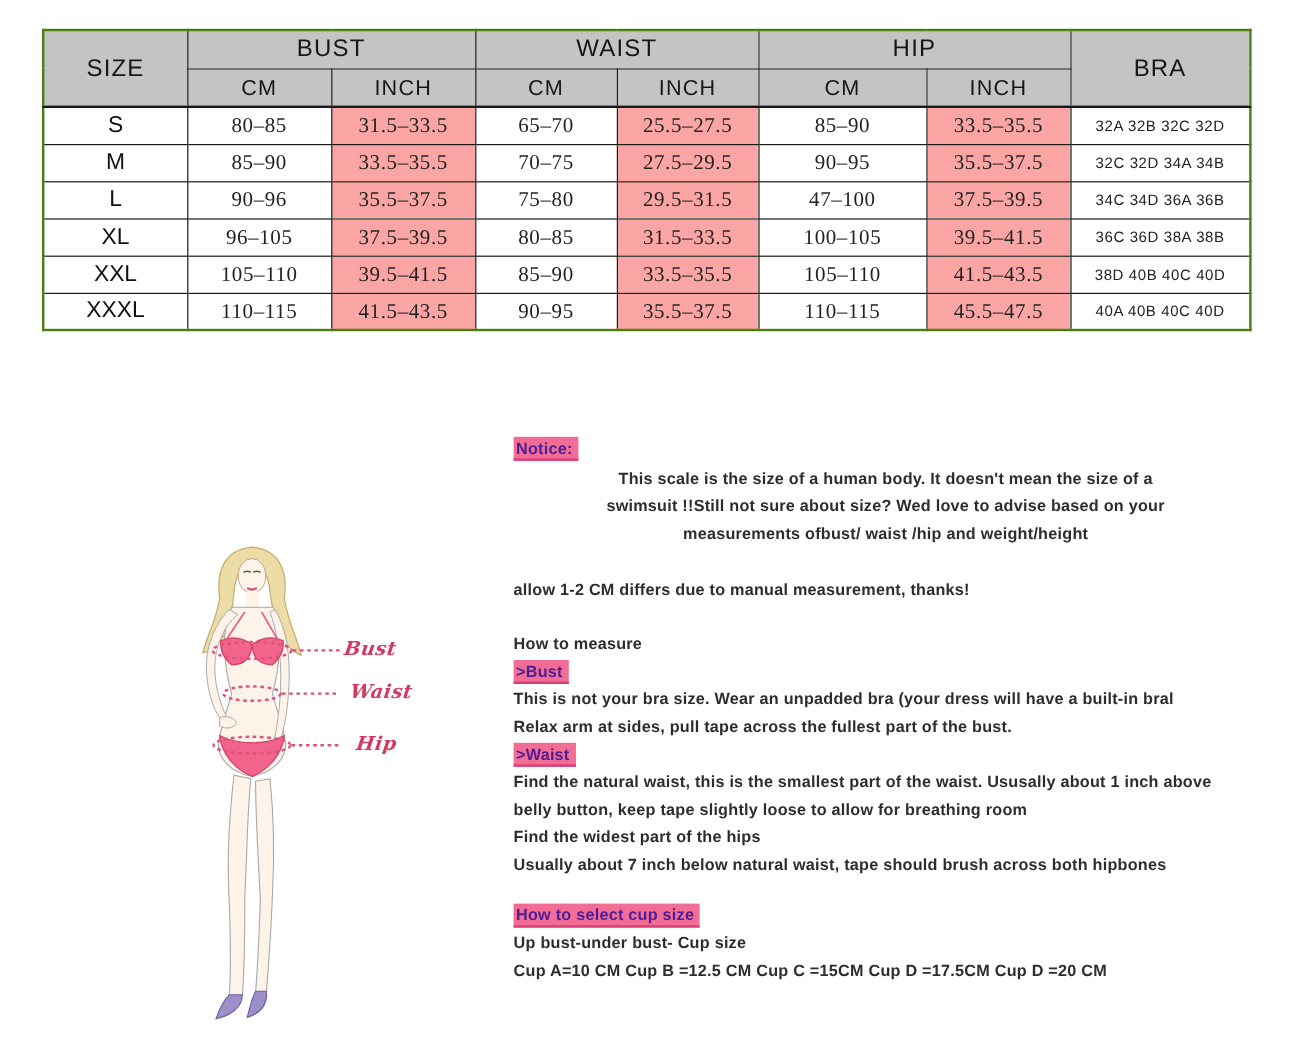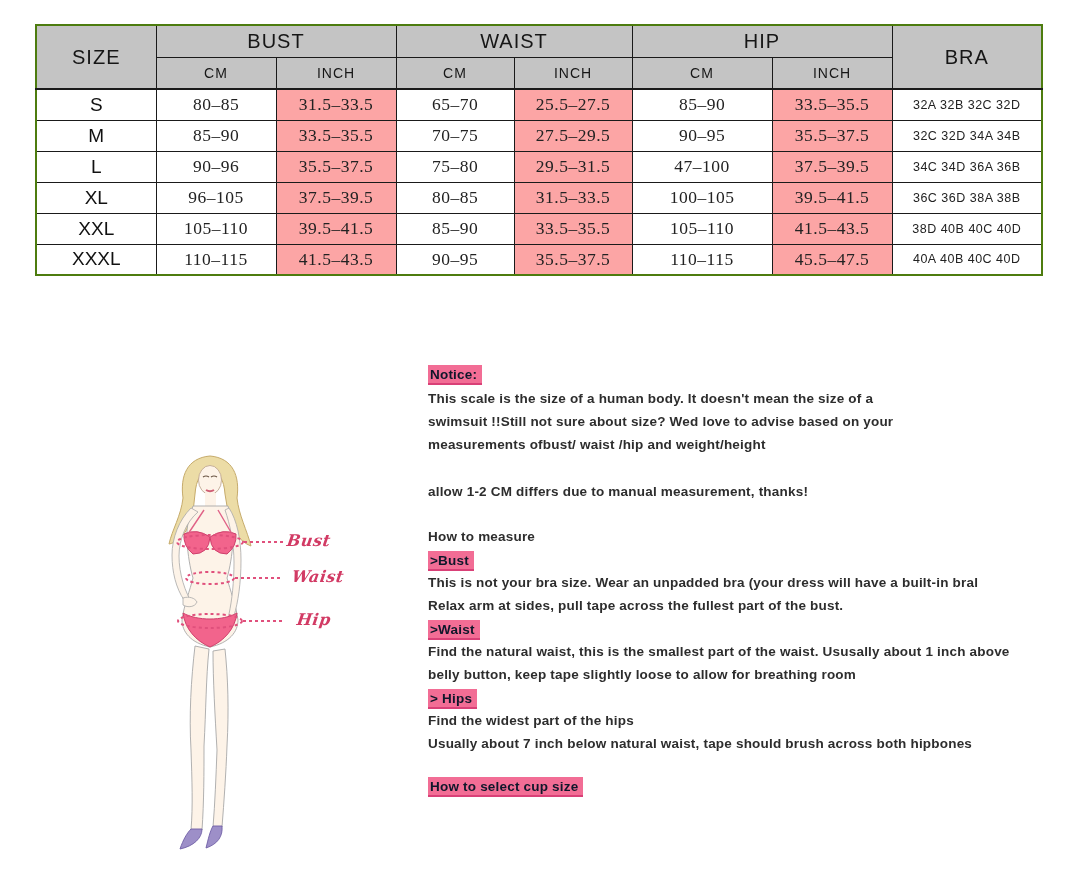--- a/index.html
+++ b/index.html
@@ -14,21 +14,21 @@
   }
   .size-table th, .size-table td {
     border: 1px solid #1a1a1a; text-align: center; vertical-align: middle;
     overflow: hidden; white-space: nowrap;
   }
   .size-table thead th {
     background: #c4c4c4; color: #161616;
     font: 20px/1 "Liberation Sans", sans-serif; font-weight: 500;
     height: 32px; letter-spacing: 1px;
   }
-  .size-table thead tr + tr th { font-size: 14px; }
+  .size-table thead tr + tr th { font-size: 18px; }
   .size-table thead { border-bottom: 2px solid #1a1a1a; }
   .size-table tbody td { height: 31px; }
   .col-size  { width: 120px; }
   .col-cm-b  { width: 120px; } .col-in-b { width: 120px; }
   .col-cm-w  { width: 118px; } .col-in-w { width: 118px; }
   .col-cm-h  { width: 140px; } .col-in-h { width: 120px; }
   .col-bra   { width: 150px; }
   td.c-size { font: 19px "Liberation Sans", sans-serif; color: #111; }
   td.c-range { font: 17.5px "Liberation Serif", "DejaVu Serif", serif; color: #222; letter-spacing: 0.5px; }
   td.c-inch { background: #fca5a5; }
@@ -49,27 +49,27 @@
   .guide {
     position: absolute; left: 428px; top: 362px; width: 620px;
     color: #2d2d2d;
   }
   .g-line {
     font: 700 13.5px/23px "Liberation Sans", sans-serif;
     letter-spacing: 0.2px; white-space: nowrap;
   }
   .g-head-row { line-height: 23px; }
   .g-heading {
-    display: inline-block; background: #f26d95; color: #0f172a;
+    display: inline-block; background: #f26d95; color: #4c1d95;
     font: 700 13.5px/17px "Liberation Sans", sans-serif;
     padding: 1px 5px 0 2px; border-bottom: 2px solid #d94077;
     letter-spacing: 0.2px;
   }
   .mb2  { margin-bottom: 2px; }
-  .mb24 { margin-bottom: 24px; }
+  .mb24 { margin-bottom: 24px; text-align: center; }
   .mb22 { margin-bottom: 22px; }
   .mb19 { margin-bottom: 19px; }
 </style>
 </head>
 <body>
 
 <table class="size-table">
   <colgroup>
     <col class="col-size">
       <col class="col-cm-b">
@@ -218,19 +218,22 @@
   <div class="g-head-row"><span class="g-heading">&gt;Bust</span></div>
   <div>
     <div class="g-line">This is not your bra size. Wear an unpadded bra (your dress will have a built-in bral</div>
     <div class="g-line">Relax arm at sides, pull tape across the fullest part of the bust.</div>
   </div>
   <div class="g-head-row"><span class="g-heading">&gt;Waist</span></div>
   <div>
     <div class="g-line">Find the natural waist, this is the smallest part of the waist. Ususally about 1 inch above</div>
     <div class="g-line">belly button, keep tape slightly loose to allow for breathing room</div>
   </div>
-  <div class="g-head-row"><span class="g-heading">&gt; Hips</span></div>
   <div class="mb19">
     <div class="g-line">Find the widest part of the hips</div>
     <div class="g-line">Usually about 7 inch below natural waist, tape should brush across both hipbones</div>
   </div>
   <div class="g-head-row"><span class="g-heading">How to select cup size</span></div>
+  <div>
+    <div class="g-line">Up bust-under bust- Cup size</div>
+    <div class="g-line">Cup A=10 CM Cup B =12.5 CM Cup C =15CM Cup D =17.5CM Cup D =20 CM</div>
+  </div>
 </div>
 
 </body></html>

